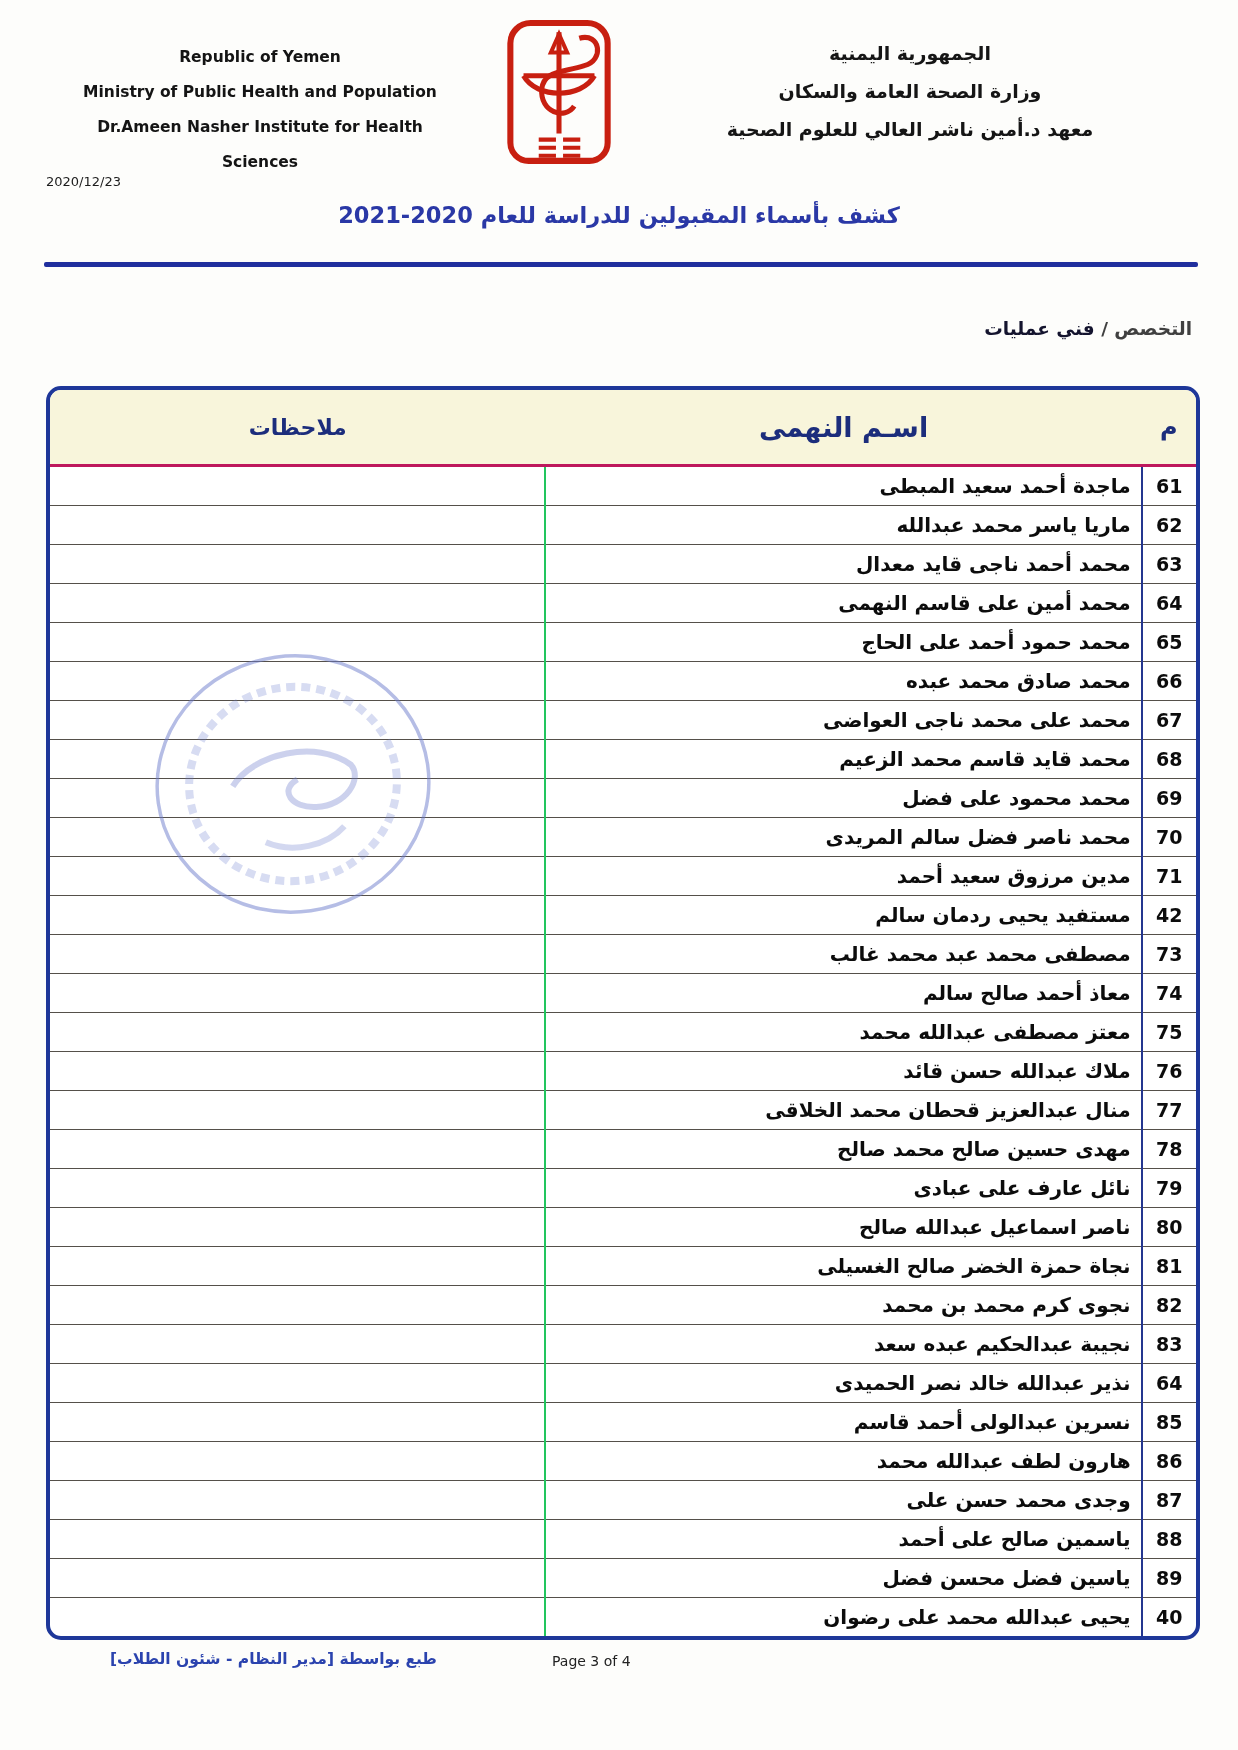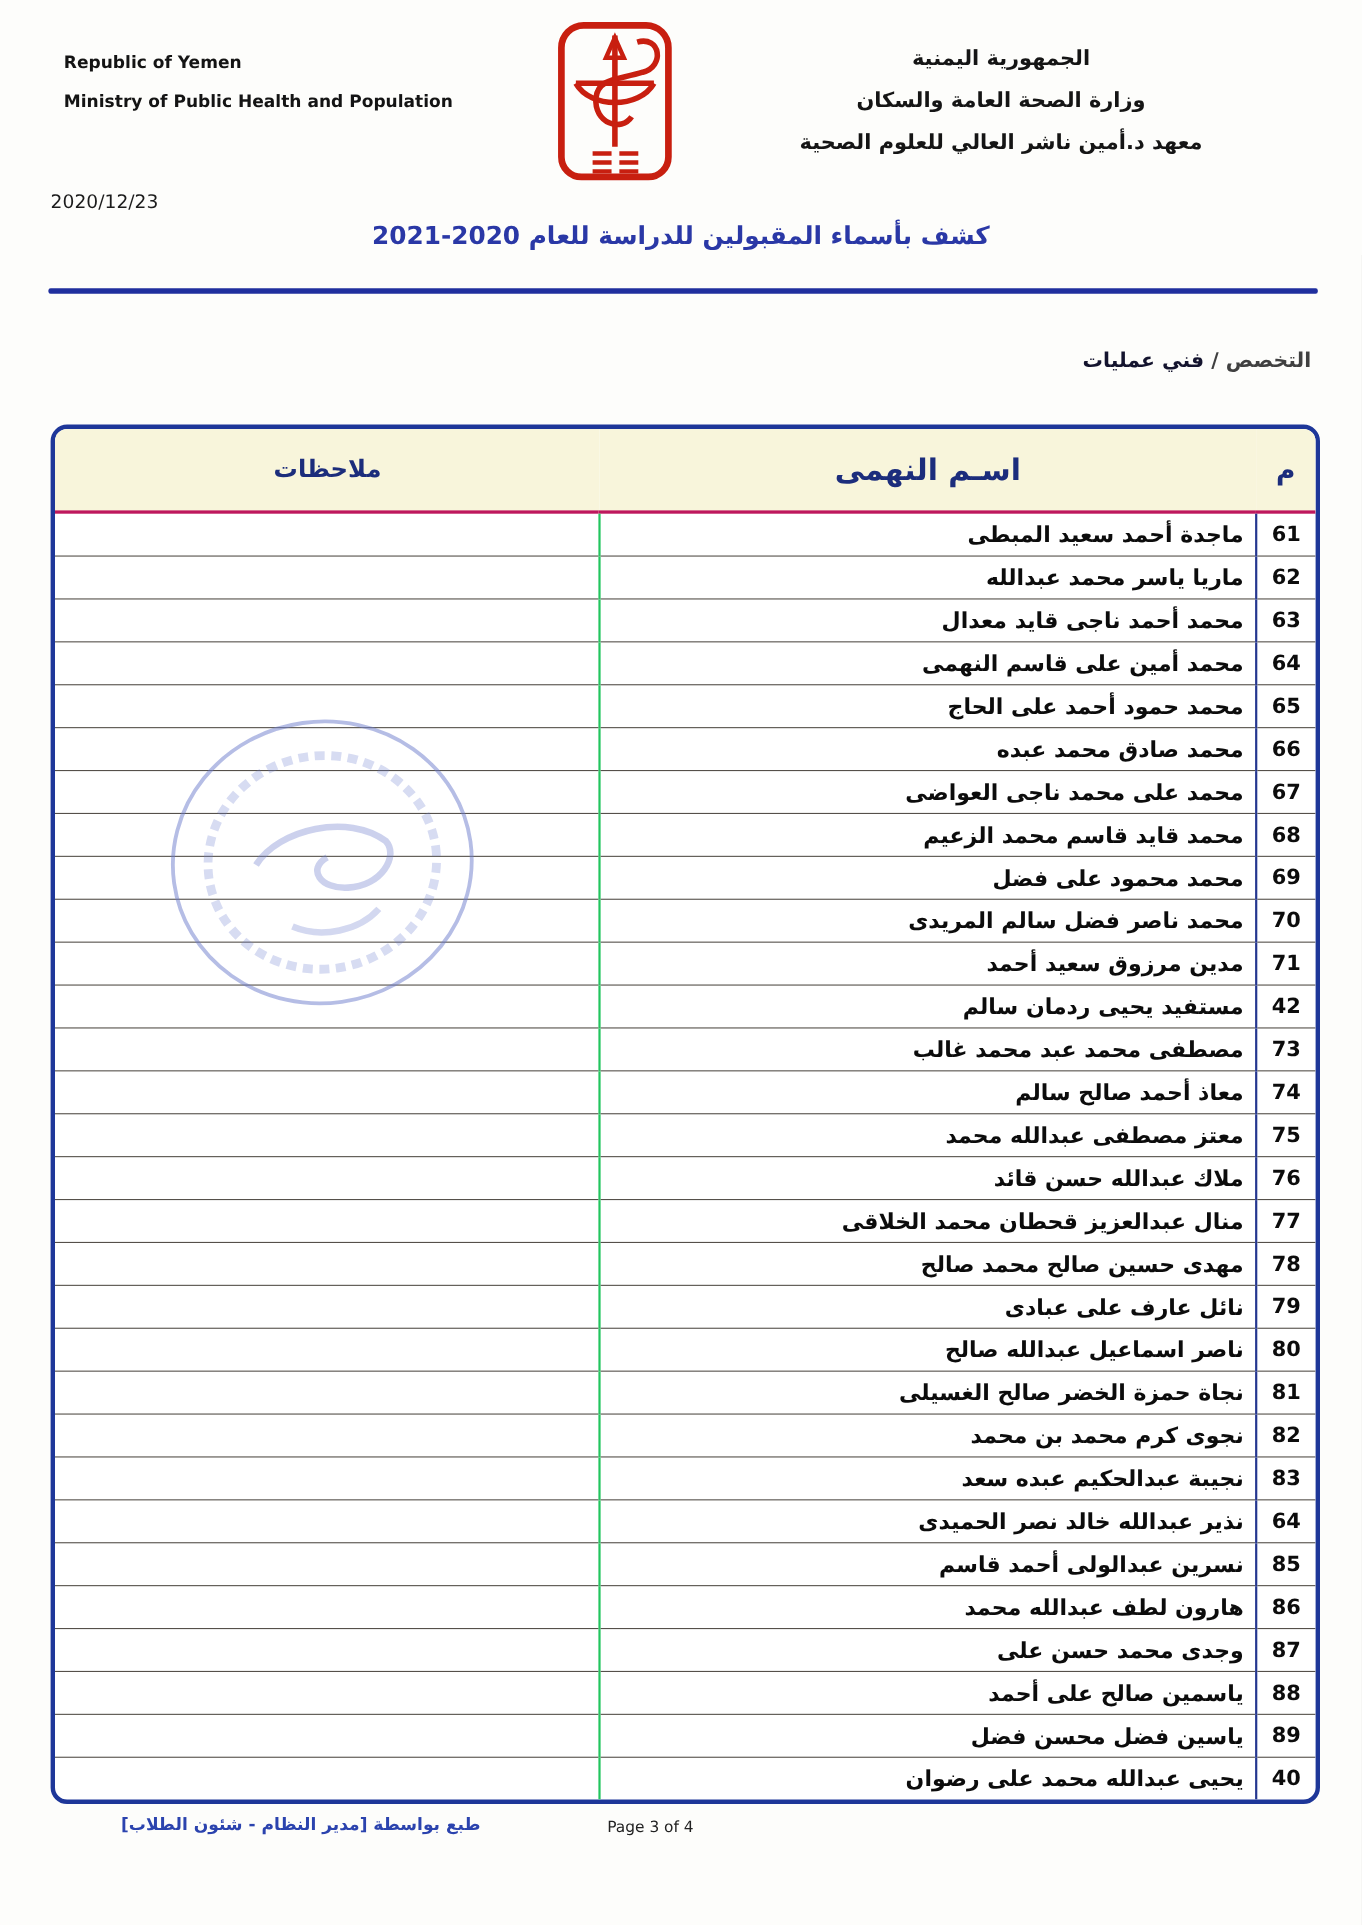--- a/index.html
+++ b/index.html
@@ -8,29 +8,29 @@
     width:1238px;height:1750px;
     margin:0 auto;
     background:#fdfdfb;
     font-family:"DejaVu Sans", sans-serif;
     color:#111;
     overflow:hidden;
   }
   
   .hdr-left{
     position:absolute;left:58px;top:40px;width:404px;
-    text-align:left;font-weight:bold;font-size:15.5px;line-height:35px;color:#141414;
+    text-align:center;font-weight:bold;font-size:15.5px;line-height:35px;color:#141414;
   }
   .logo-wrap{position:absolute;left:490px;top:18px;width:138px;height:152px;}
   .hdr-right{
     position:absolute;left:700px;top:34px;width:420px;
     direction:rtl;text-align:center;font-weight:bold;font-size:19px;line-height:38px;color:#151515;
   }
   
-  .date{position:absolute;left:46px;top:174px;font-size:17px;color:#1c1c1c;text-align:right;}
+  .date{position:absolute;left:46px;top:174px;font-size:13px;color:#1c1c1c;text-align:right;}
   .doc-title{
     position:absolute;left:0;right:0;top:202px;
     direction:rtl;text-align:center;
     font-size:22.5px;font-weight:bold;color:#2a38a6;
   }
   .rule{position:absolute;left:44px;right:40px;top:262px;height:5px;background:#202f9e;border-radius:2px;}
   
   .specialty{position:absolute;right:46px;top:318px;direction:rtl;font-size:18.5px;font-weight:bold;}
   .specialty .lbl{color:#404040;}
   .specialty .val{color:#14142e;}
@@ -70,20 +70,21 @@
   .footer-page{position:absolute;left:552px;top:1653px;font-size:14px;color:#222;}
 </style>
 </head>
 <body>
 
 <div class="page">
 
   <div class="hdr-left">
     <div>Republic of Yemen</div>
     <div>Ministry of Public Health and Population</div>
+    <div>Dr.Ameen Nasher Institute for Health Sciences</div>
   </div>
 
   <div class="logo-wrap">
     <svg viewBox="0 0 120 150" width="138" height="152" fill="none" stroke="#c81f10">
       <path d="M32 5 h56 a20 20 0 0 1 20 20 v98 a18 18 0 0 1 -18 18 h-60 a18 18 0 0 1 -18 -18 v-98 a20 20 0 0 1 20 -20 z" stroke-width="6"></path>
       <path d="M80 20 C101 14 105 42 85 47 C63 54 45 52 43 70 C41 93 66 101 75 87" stroke-width="5"></path>
       <path d="M25 57 L95 57" stroke-width="5"></path>
       <path d="M25 57 C38 80 82 80 95 57" stroke-width="5"></path>
       <path d="M60 14 L60 114" stroke-width="5"></path>
       <path d="M60 16 L52 34 L68 34 Z" stroke-width="4"></path>

